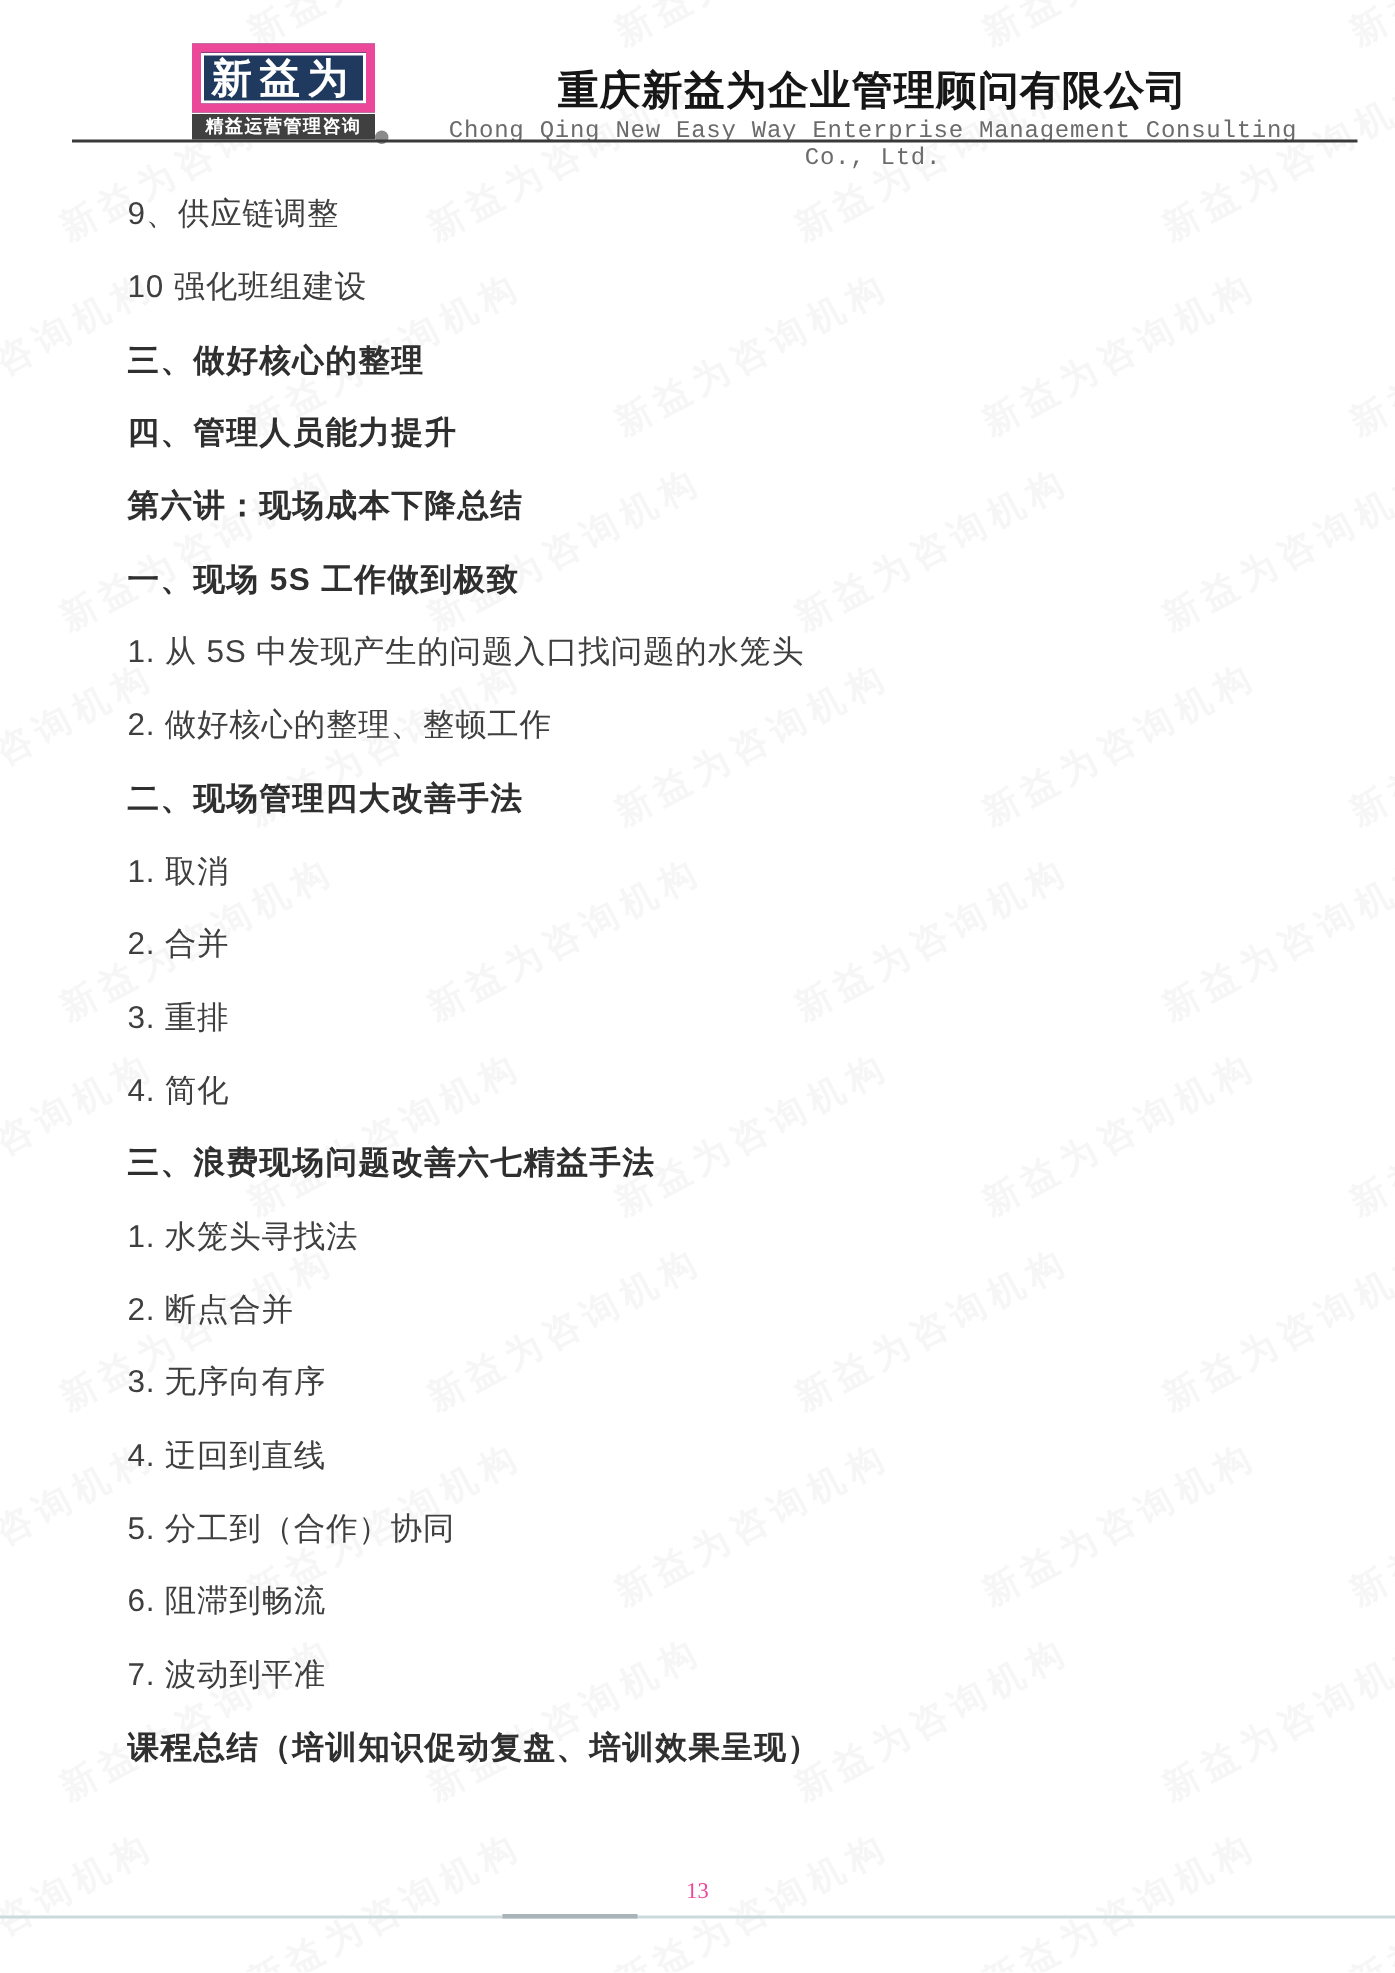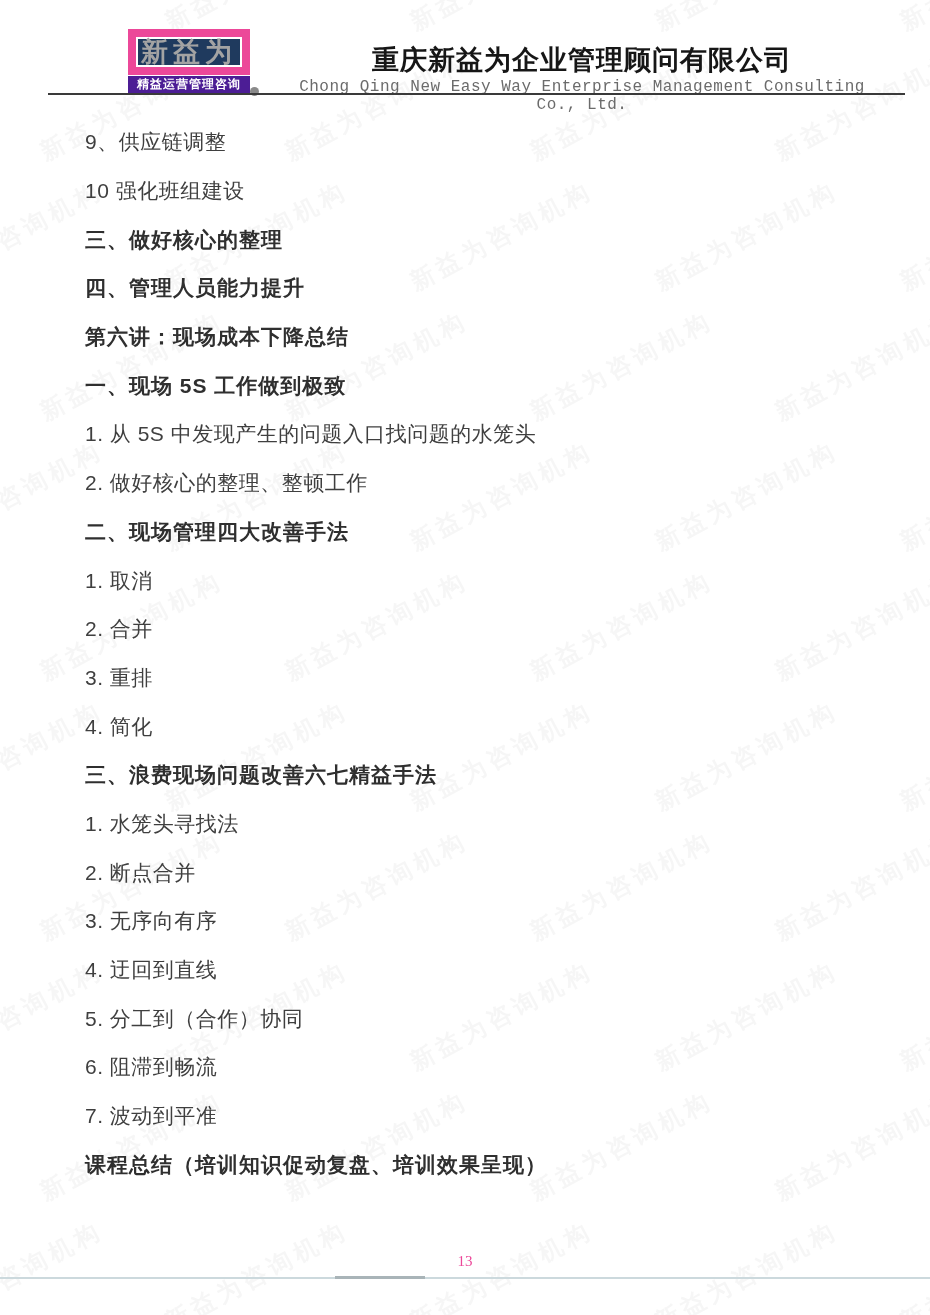--- a/index.html
+++ b/index.html
@@ -30,32 +30,32 @@
   }
 
   
   .header { position: absolute; top: 0; left: 0; right: 0; height: 97px; z-index: 2; }
   .logo {
     position: absolute; left: 128px; top: 29px;
     width: 122px;
   }
   .logo-main {
     background: #1f3a5e;
-    color: #a3a3a3;
+    color: #ffffff;
     height: 46px;
     display: flex; align-items: center; justify-content: center;
     font-size: 27px; font-weight: 700; letter-spacing: 5px;
-    border: 8px solid #ec4899;
+    border: 6px solid #ec4899;
     box-shadow: inset 0 0 0 2px #ffffff;
     box-sizing: border-box;
   }
   .logo-tagline-row { position: relative; margin-top: 1px; }
   .logo-tagline {
     display: block;
-    background: #4c1d95;
+    background: #404040;
     color: #ffffff;
     height: 17px; line-height: 17px;
     text-align: center;
     font-size: 12px; font-weight: 700; letter-spacing: 1px;
   }
   .logo-dot {
     position: absolute; right: -9px; bottom: -3px;
     width: 9px; height: 9px; border-radius: 50%;
     background: #8a8a8a;
   }

